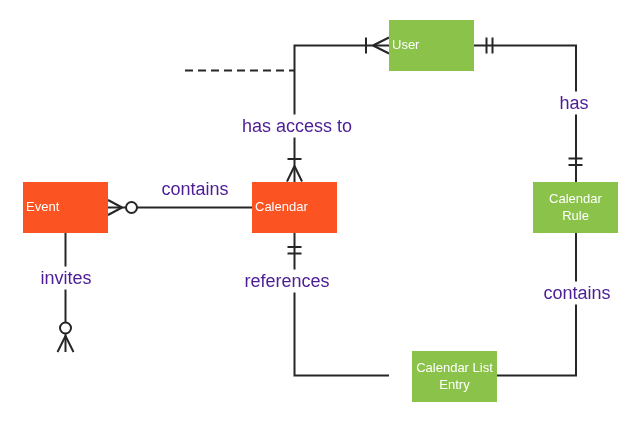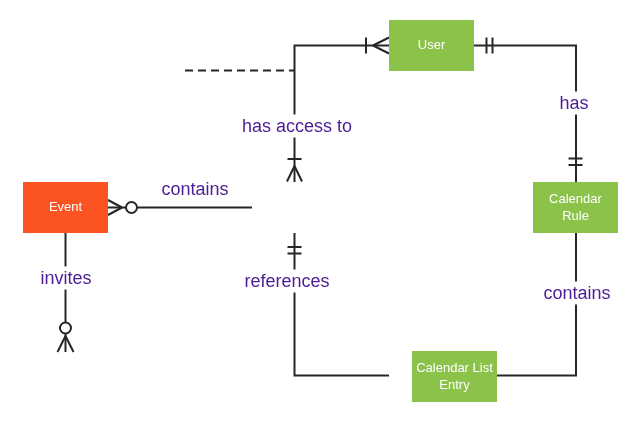--- a/index.html
+++ b/index.html
@@ -7,21 +7,21 @@
     position:relative;
     width:642px;height:423px;
     background:#ffffff;
     font-family:"Liberation Sans", sans-serif;
     overflow:hidden;
   }
   #wires{position:absolute;left:0;top:0;z-index:1;}
   .entity{
     position:absolute;
     width:85px;height:51px;
-    display:flex;align-items:center;justify-content:center;
+    display:flex;align-items:center;
     text-align:center;
     color:#ffffff;
     font-size:13px;
     line-height:1.25;
     z-index:3;
     box-sizing:border-box;
     padding:12px 3px;
   }
   .entity.orange{background:#fb5322;font-weight:normal;}
   .entity.green{background:#8bc34a;font-weight:normal;}
@@ -93,20 +93,23 @@
   <div class="rel-label" style="left:574px;top:103px;">has</div>
   <div class="rel-label" style="left:577px;top:293px;">contains</div>
   <div class="rel-label" style="left:287px;top:281px;">references</div>
 
   <div class="entity green" style="left:389px;top:20px;">
     <span>User</span>
   </div>
   <div class="entity orange" style="left:23px;top:182px;">
     <span>Event</span>
   </div>
+  <div class="entity orange" style="left:252px;top:182px;">
+    <span>Calendar</span>
+  </div>
   <div class="entity green" style="left:533px;top:182px;">
     <span>Calendar Rule</span>
   </div>
   <div class="entity green" style="left:389px;top:351px;margin-left:23px;">
     <span>Calendar List Entry</span>
   </div>
 
 </div>
 
 </body></html>

